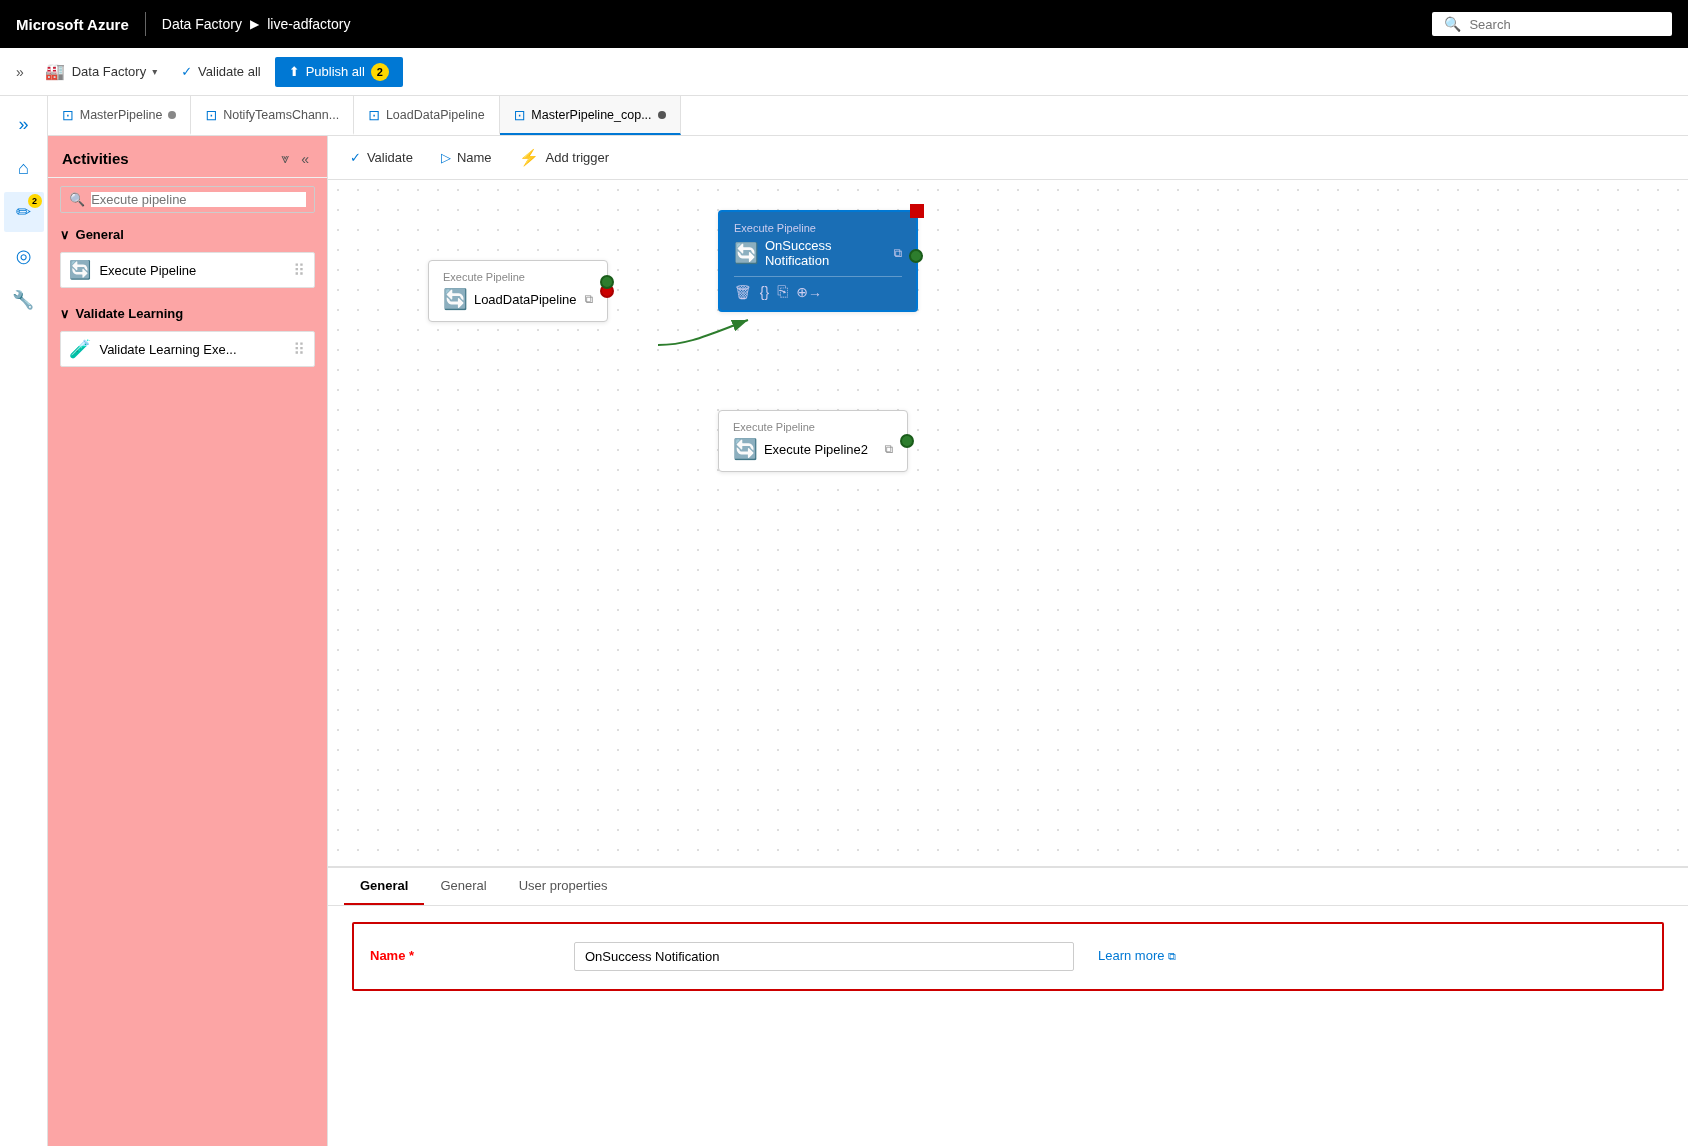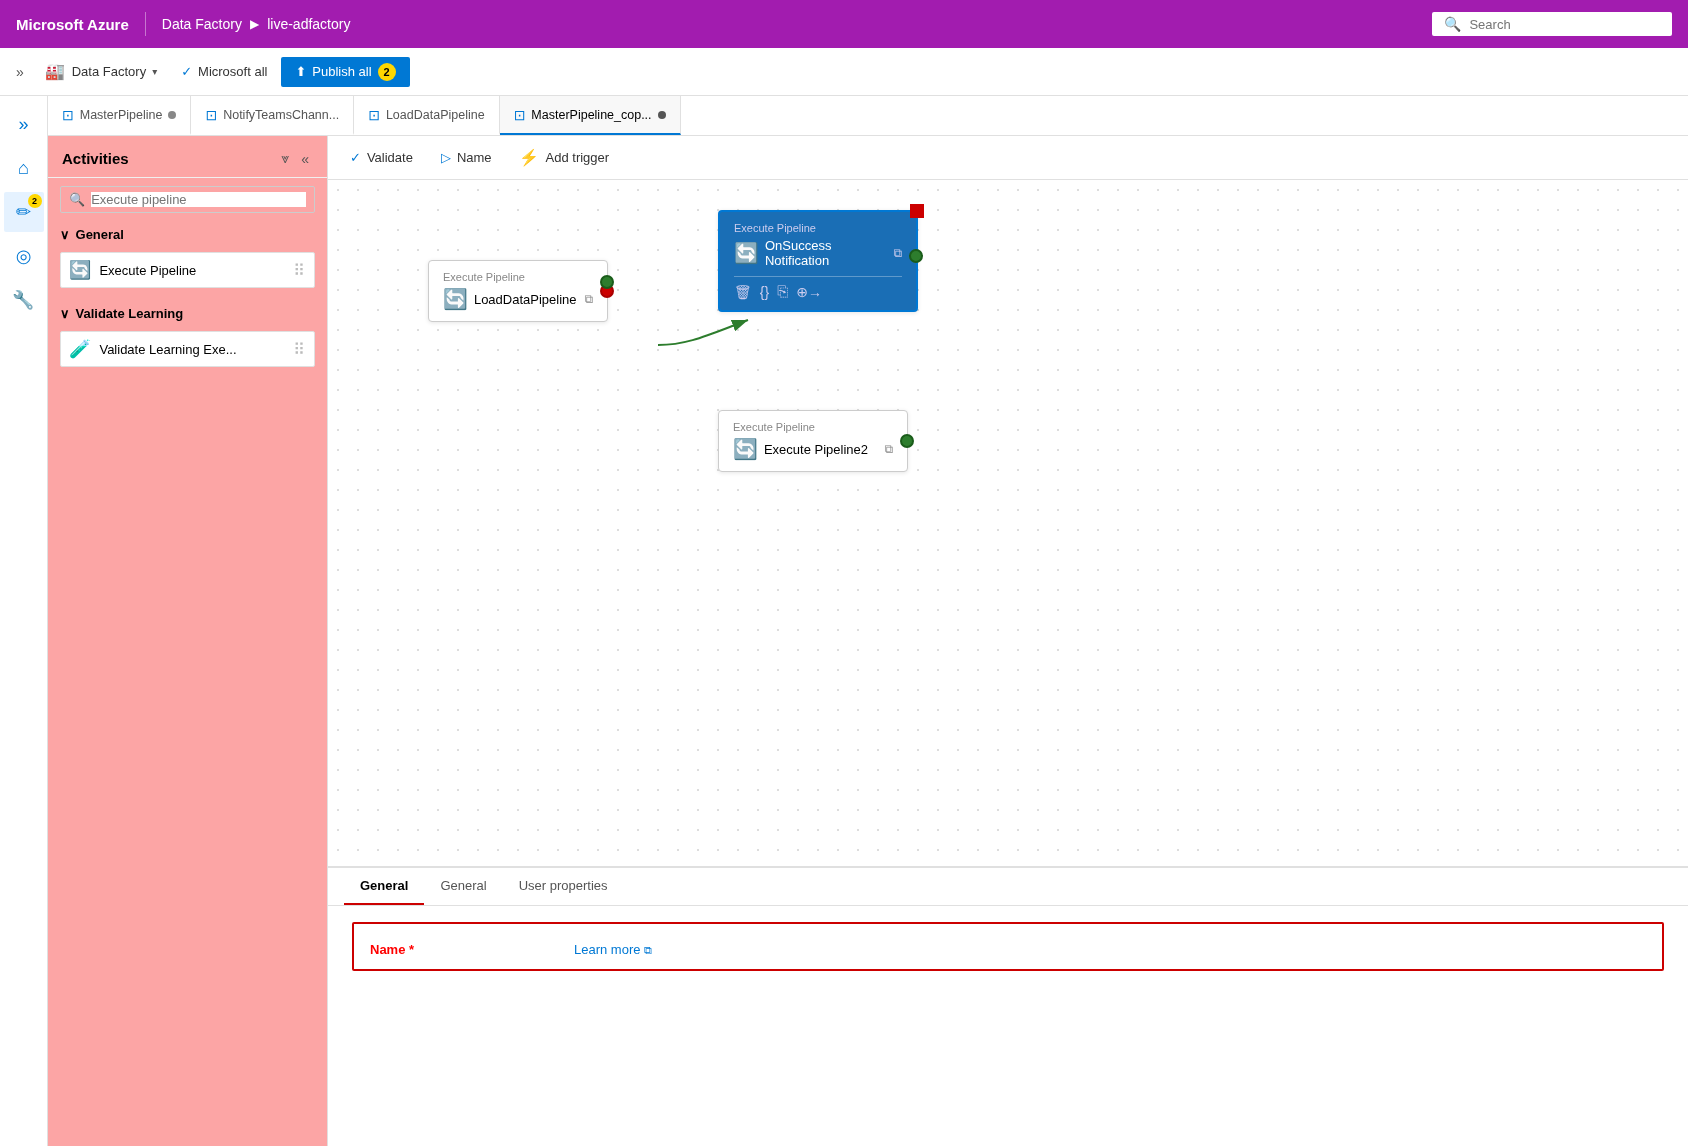--- a/index.html
+++ b/index.html
@@ -1,21 +1,21 @@
 <!DOCTYPE html>
 <html><head>
   <meta charset="utf-8">
   <style>
     * { box-sizing: border-box; margin: 0; padding: 0; }
     body { font-family: 'Segoe UI', sans-serif; font-size: 13px; background: #f3f3f3; overflow: hidden; width: 1688px; height: 1146px; }
 
     
     .top-bar {
       display: flex; align-items: center;
-      background: #a21caf; color: white;
+      background: #000000; color: white;
       height: 48px; padding: 0 16px; gap: 16px;
     }
     .top-bar-brand { font-weight: 700; font-size: 15px; white-space: nowrap; }
     .top-bar-sep { width: 1px; height: 24px; background: rgba(255,255,255,0.4); }
     .top-bar-breadcrumb { display: flex; align-items: center; gap: 8px; font-size: 14px; }
     .top-bar-arrow { font-size: 12px; }
     .top-bar-search {
       margin-left: auto; display: flex; align-items: center;
       background: white; border-radius: 2px;
       padding: 4px 12px; gap: 8px; min-width: 240px;
@@ -206,21 +206,21 @@
 
 <div class="second-bar">
   <button class="chevron-btn">»</button>
   <button class="toolbar-btn">
     <span style="font-size:16px; color:#0078d4;">🏭</span>
     <span>Data Factory</span>
     <span class="dropdown-arrow">▾</span>
   </button>
   <button class="toolbar-btn">
     <span style="color:#0078d4;">✓</span>
-    <span>Microsoft all</span>
+    <span>Validate all</span>
   </button>
   <button class="publish-btn">
     <span>⬆</span>
     <span>Publish all</span>
     <span class="badge">2</span>
   </button>
 </div>
 
 <div class="main-layout">
 
@@ -389,26 +389,27 @@
             </div>
             <div class="bottom-tab">
               <span>General</span>
             </div>
             <div class="bottom-tab">
               <span>User properties</span>
             </div>
           </div>
           <div class="bottom-content">
 
-            <div style="border: 2px solid #cc0000; border-radius: 2px; padding: 12px 16px; margin-bottom: 16px;">
+            <div style="border: 2px solid #cc0000; border-radius: 2px; padding: 18px 16px; margin-bottom: 16px;">
               <div class="field-row" style="margin-bottom:0;">
                 <div class="field-label">
                   <span>Name</span>
                   <span style="color:red;"> *</span>
                 </div>
+                <input class="field-input" type="text" value="OnSuccess Notification" style="">
                 <a class="learn-more">
                   <span>Learn more</span>
                   <span style="font-size:11px;"> ⧉</span>
                 </a>
               </div>
             </div>
 
           </div>
         </div>
 

